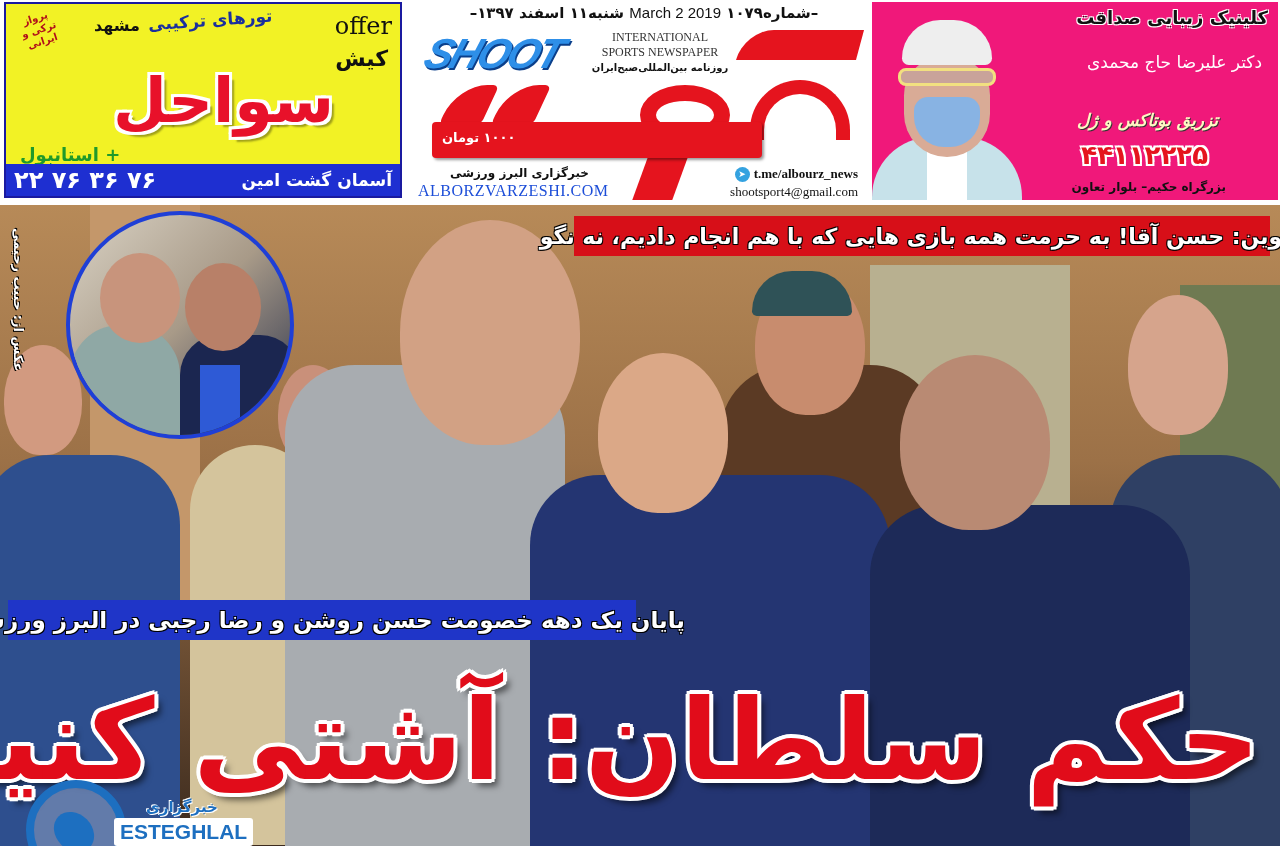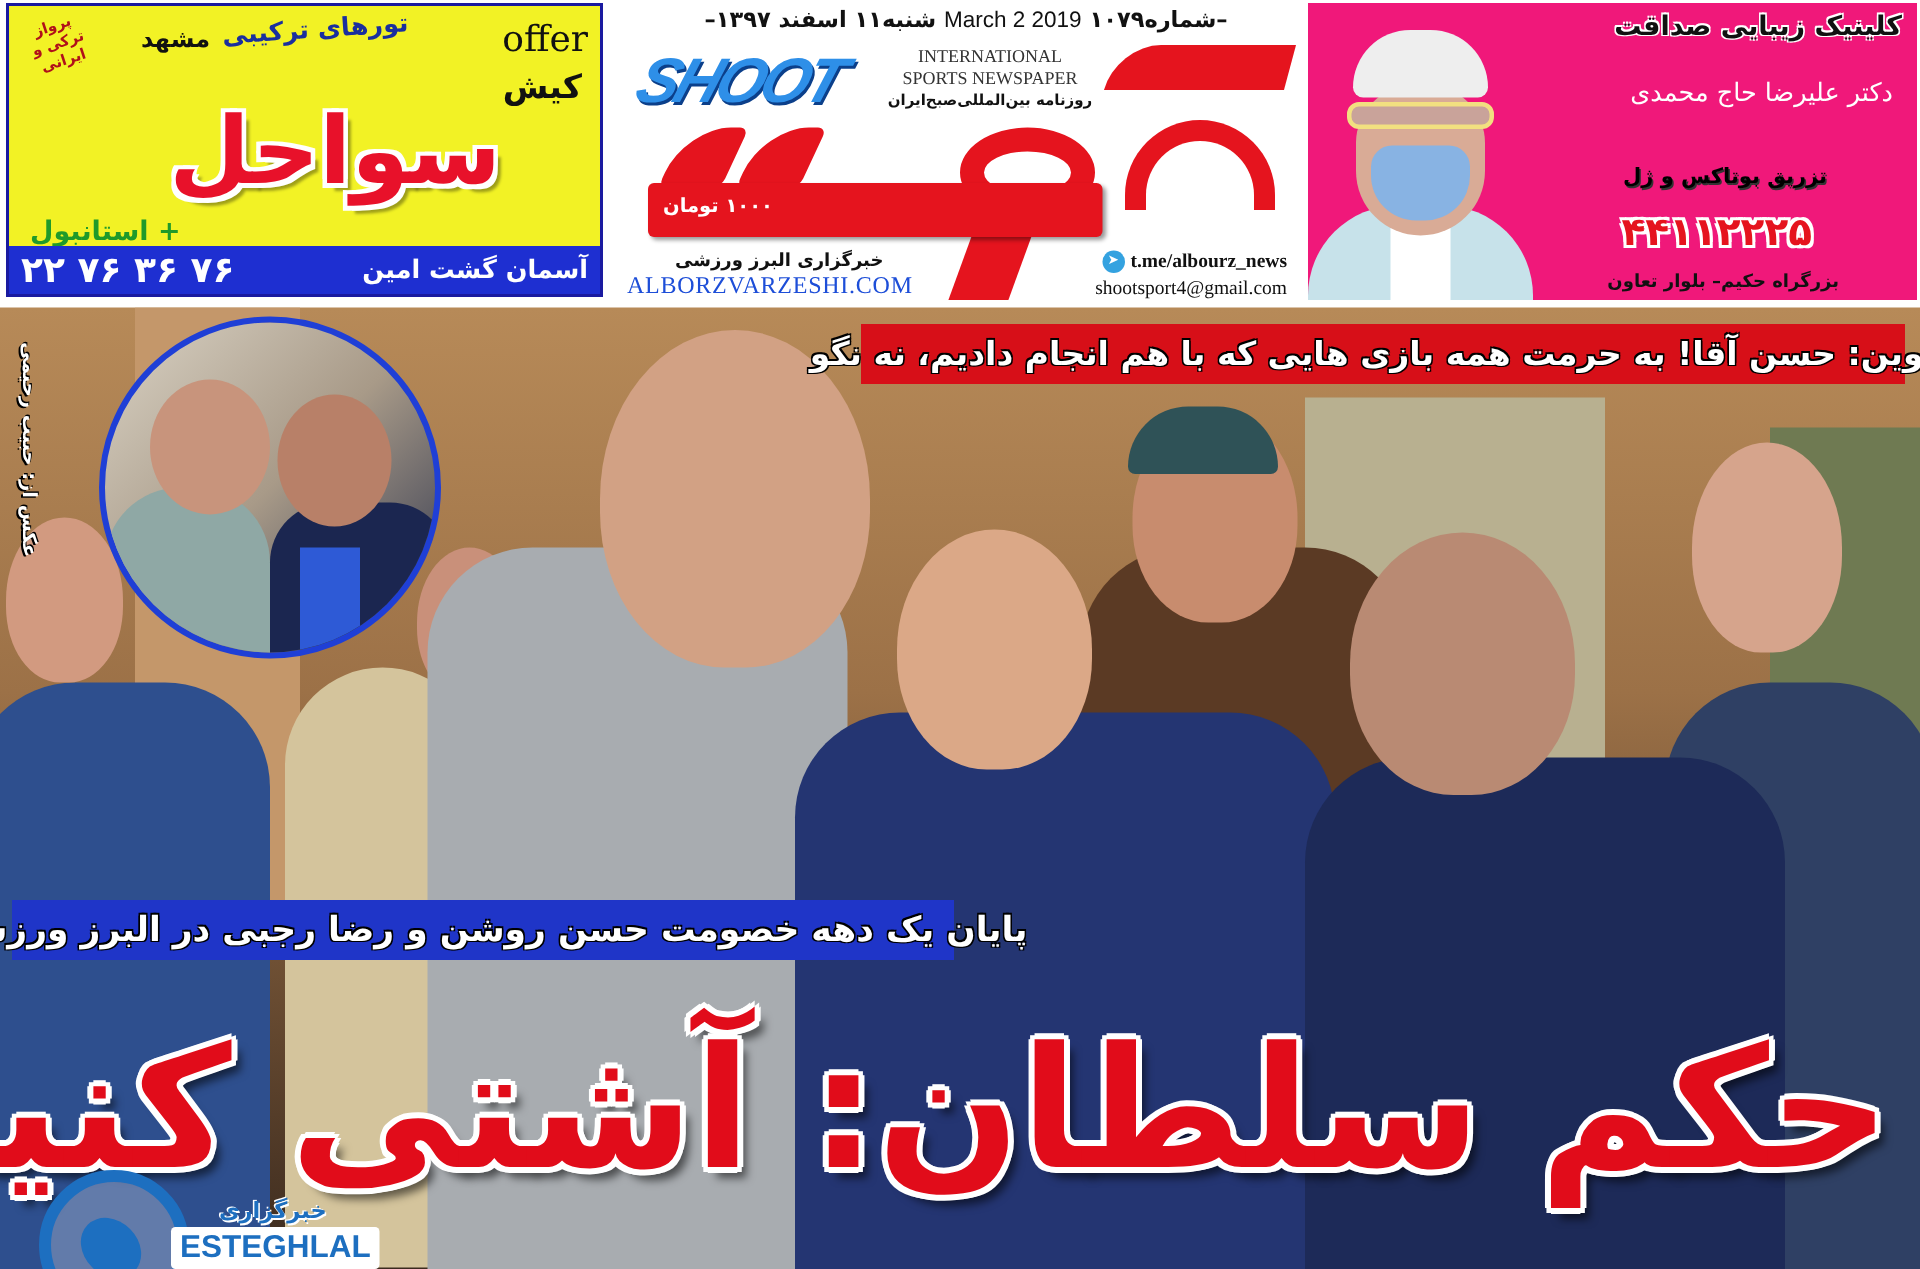--- a/index.html
+++ b/index.html
@@ -28,42 +28,42 @@
   .shoot-logo .txt { position: absolute; left: 10px; top: 4px; font-family: "Liberation Sans", sans-serif; font-style: italic; font-weight: 900; font-size: 42px; color: #2e8fe8; letter-spacing: -3px; transform: skewX(-18deg); text-shadow: 2px 2px 0 #0b3f8a; }
   .intl { position: absolute; left: 180px; top: 30px; width: 140px; font-family: "Liberation Serif", serif; font-size: 12px; color: #333; text-align: center; line-height: 15px; }
   .intl .fa { font-family: "DejaVu Sans", sans-serif; font-size: 10px; font-weight: bold; color: #111; direction: rtl; }
   .logo-fa { position: absolute; left: 18px; top: 30px; width: 432px; height: 125px; }
   .logo-fa .red1 { position: absolute; right: 0; top: 0; width: 120px; height: 30px; background: #e5141e; border-radius: 60px 0 0 0; transform: skewX(-15deg); }
   .logo-fa .glyph { position: absolute; border: 14px solid #e5141e; border-bottom: none; border-radius: 60px 60px 0 0; }
   .logo-fa .g1 { right: 10px; top: 50px; width: 100px; height: 60px; }
   .logo-fa .g2 { right: 130px; top: 55px; width: 90px; height: 60px; border-radius: 50%; border: 16px solid #e5141e; }
   .logo-fa .quote { position: absolute; left: 10px; top: 55px; width: 110px; height: 40px; }
   .logo-fa .quote span { position: absolute; top: 0; width: 42px; height: 40px; background: #e5141e; border-radius: 30px 6px 6px 6px; transform: skewX(-25deg); }
-  .price-bar { position: absolute; left: 22px; top: 122px; width: 303px; height: 36px; background: #e5141e; border-radius: 4px; box-shadow: 2px 2px 3px rgba(0,0,0,.4); }
+  .price-bar { position: absolute; left: 22px; top: 122px; width: 330px; height: 36px; background: #e5141e; border-radius: 4px; box-shadow: 2px 2px 3px rgba(0,0,0,.4); }
   .price-bar .price { position: absolute; left: 10px; top: 8px; font-size: 13px; font-weight: bold; color: #fff; direction: rtl; }
   .logo-fa .stem { position: absolute; right: 175px; top: 100px; width: 40px; height: 70px; background: #e5141e; transform: skewX(-20deg); }
   .agency-fa { position: absolute; left: 40px; top: 166px; font-size: 12px; font-weight: bold; color: #111; direction: rtl; }
   .site { position: absolute; left: 8px; top: 182px; font-family: "Liberation Serif", serif; font-size: 16px; color: #1d4ed8; letter-spacing: .5px; }
   .telegram { position: absolute; right: 10px; top: 166px; display: flex; align-items: center; gap: 4px; }
   .telegram .tg-icon { width: 15px; height: 15px; border-radius: 50%; background: #34a2e0; color: #fff; font-size: 9px; line-height: 15px; text-align: center; }
   .telegram .tg-text { font-family: "Liberation Serif", serif; font-size: 13px; font-weight: bold; color: #111; }
   .email { position: absolute; right: 10px; top: 184px; font-family: "Liberation Serif", serif; font-size: 13px; color: #111; }
 
   .ad-right { position: absolute; left: 872px; top: 2px; width: 406px; height: 198px; background: #f0187a; overflow: hidden; }
   .doctor { position: absolute; left: 0; top: 0; width: 150px; height: 198px; }
   .doctor .cap { position: absolute; left: 30px; top: 18px; width: 90px; height: 45px; background: #eee; border-radius: 45px 45px 8px 8px; }
   .doctor .face { position: absolute; left: 32px; top: 55px; width: 86px; height: 100px; background: #d9ab96; border-radius: 40px 40px 45px 45px; }
   .doctor .glasses { position: absolute; left: 26px; top: 66px; width: 98px; height: 18px; background: #c9a39a; border: 3px solid #f2e080; border-radius: 8px; }
   .doctor .mask { position: absolute; left: 42px; top: 95px; width: 66px; height: 50px; background: #88b3e3; border-radius: 14px 14px 30px 30px; }
   .doctor .coat { position: absolute; left: 0; top: 135px; width: 150px; height: 70px; background: #c7e2ea; border-radius: 60px 60px 0 0; }
   .doctor .collar { position: absolute; left: 55px; top: 150px; width: 40px; height: 50px; background: #fff; }
   .ad-right .title { position: absolute; right: 10px; top: 5px; font-size: 18px; font-weight: 900; color: #111; direction: rtl; text-shadow: 1px 1px 0 #fff, -1px -1px 0 #fff, 1px -1px 0 #fff, -1px 1px 0 #fff; }
   .ad-right .doc { position: absolute; right: 16px; top: 50px; font-size: 17px; color: #fff; direction: rtl; }
   .ad-right .line1 { position: absolute; right: 10px; top: 82px; font-size: 17px; font-weight: 900; color: #f0f22a; direction: rtl; text-shadow: 1px 1px 0 #333; }
-  .ad-right .line2 { position: absolute; right: 60px; top: 108px; font-size: 14px; font-weight: 900; color: #000000; direction: rtl; text-shadow: 1px 1px 0 #333; }
+  .ad-right .line2 { position: absolute; right: 60px; top: 108px; font-size: 17px; font-weight: 900; color: #fef9c3; direction: rtl; text-shadow: 1px 1px 0 #333; font-style: italic; }
   .ad-right .phone { position: absolute; right: 70px; top: 138px; font-size: 26px; font-weight: 900; color: #e5141e; letter-spacing: 1px; text-shadow: 2px 2px 0 #fff, -2px -2px 0 #fff, 2px -2px 0 #fff, -2px 2px 0 #fff; }
   .ad-right .addr { position: absolute; right: 52px; top: 178px; font-size: 12px; font-weight: bold; color: #111; direction: rtl; }
 
   
   .photo { position: absolute; left: 0; top: 205px; width: 1280px; height: 641px; overflow: hidden;
     background: linear-gradient(180deg, #b78a58 0%, #9c7147 40%, #3b2a1e 100%); }
   .wall-panel { position: absolute; background: #c79c6a; }
   .person { position: absolute; }
   .p-head { position: absolute; border-radius: 50% 50% 46% 46%; background: #d7a486; }
   .p-body { position: absolute; border-radius: 70px 70px 0 0; }

